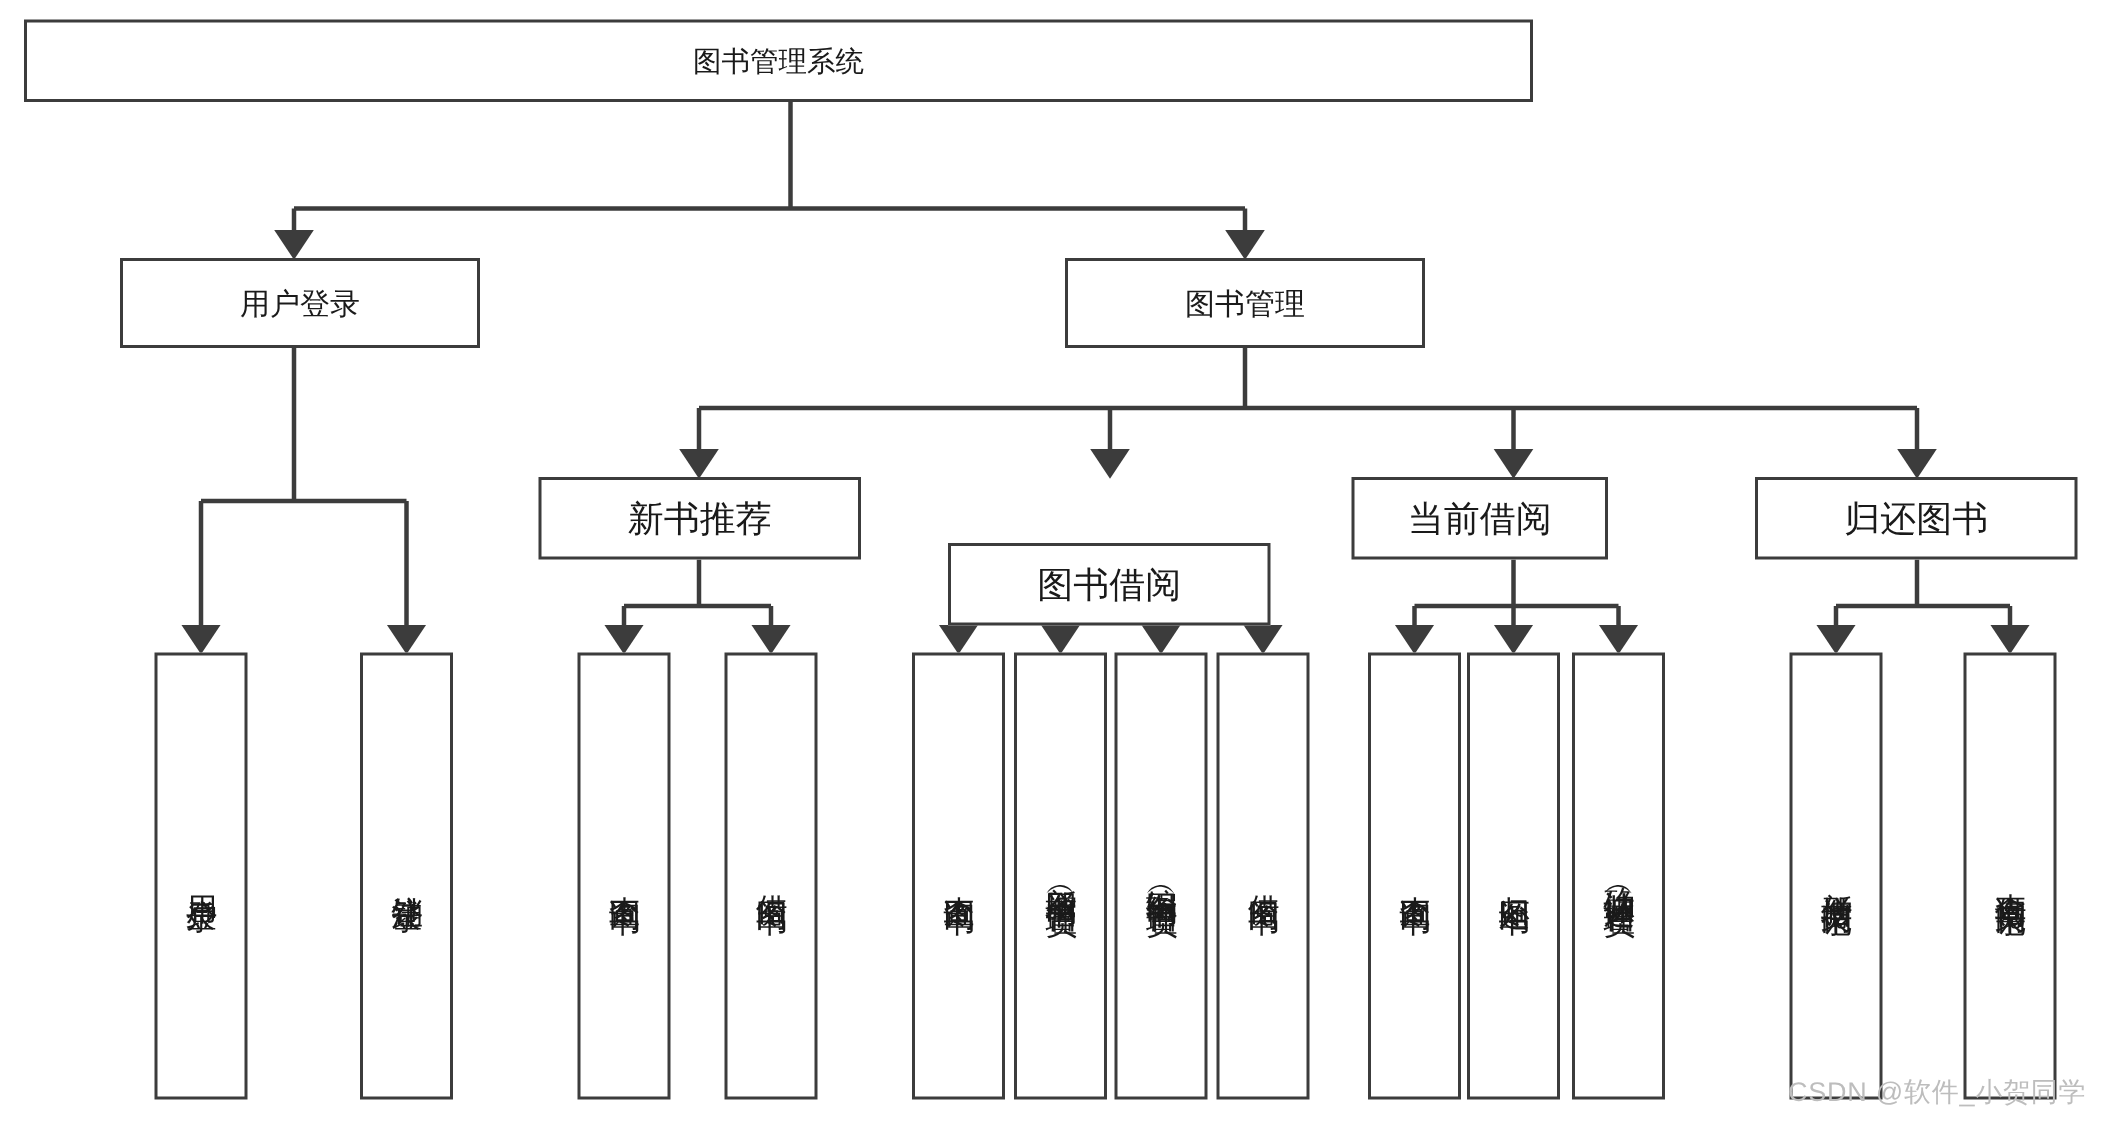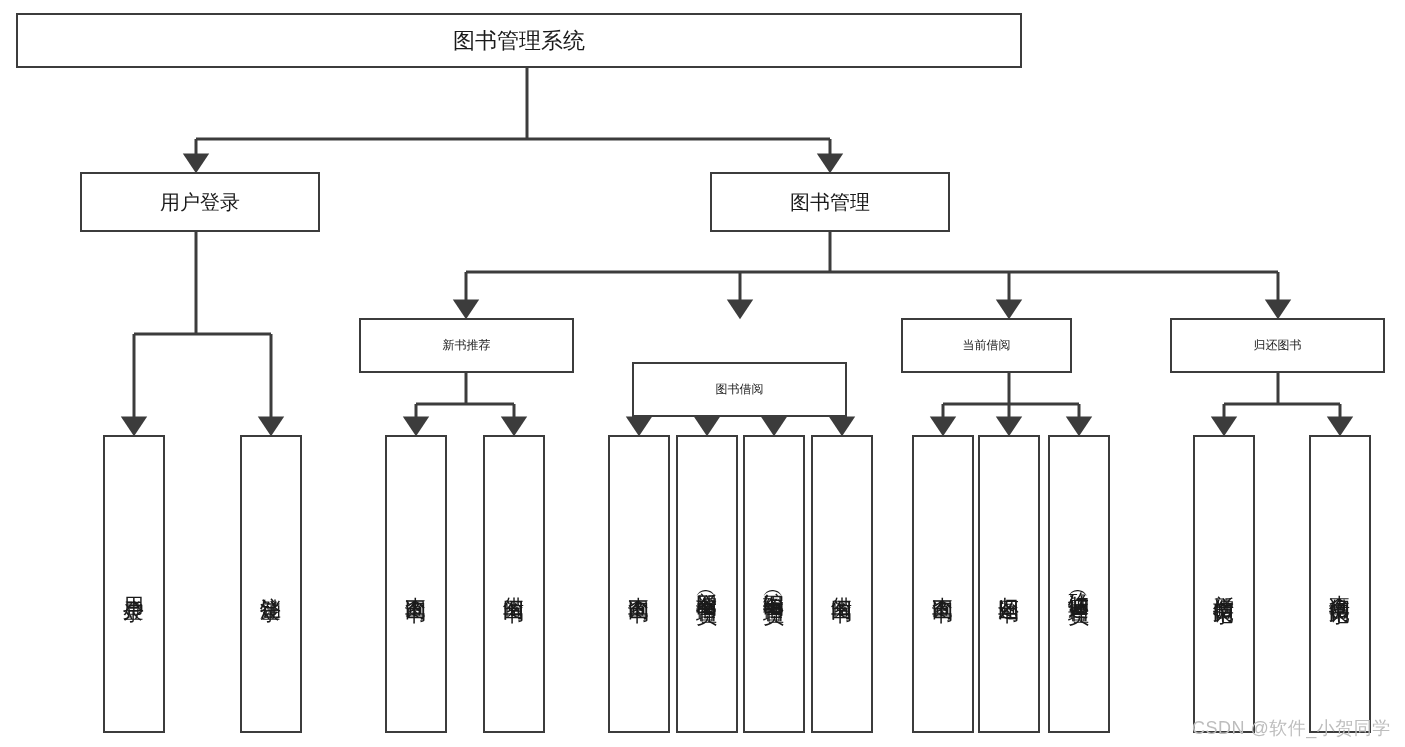--- a/index.html
+++ b/index.html
@@ -32,27 +32,27 @@
     background: #ffffff;
     border: 2px solid #3c3c3c;
     display: flex;
     align-items: center;
     justify-content: center;
     color: #1a1a1a;
     text-align: center;
     z-index: 2;
   }
   .node-root {
-    font-size: 22px;
+    font-size: 19px;
   }
   .node-l1 {
     font-size: 20px;
   }
   .node-l2 {
-    font-size: 12px;
+    font-size: 24px;
   }
   .node-leaf {
     font-size: 21px;
     writing-mode: vertical-rl;
     text-orientation: upright;
     letter-spacing: 2px;
     line-height: 1;
     padding: 6px 0;
   }
   .node-leaf .vtext {

